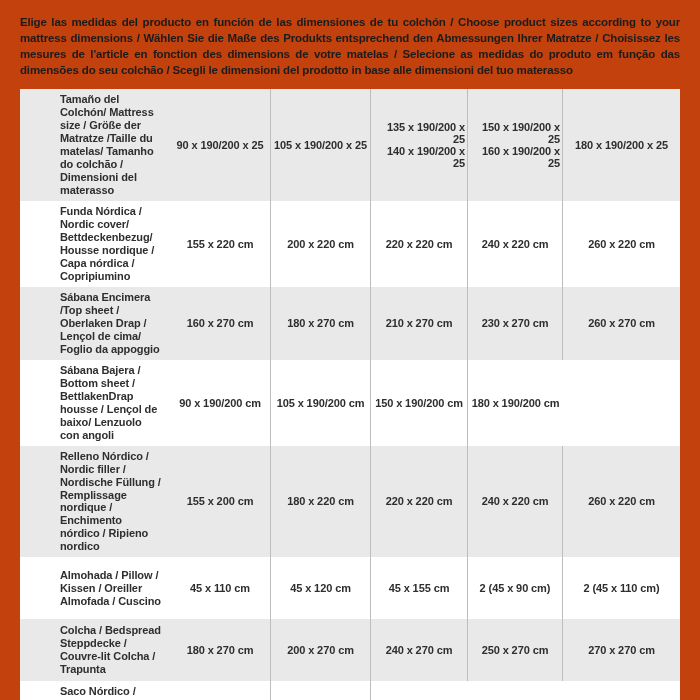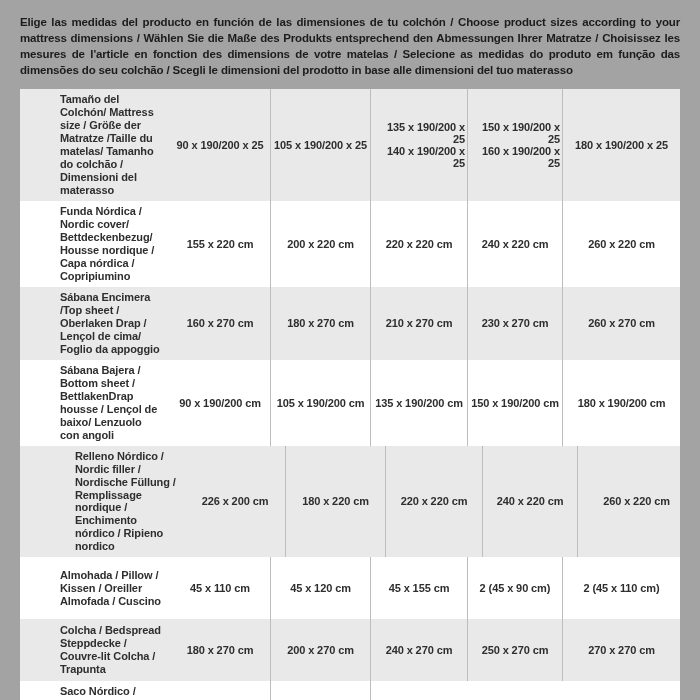--- a/index.html
+++ b/index.html
@@ -4,21 +4,21 @@
 <style>
   html,body{margin:0;padding:0;background:#ffffff;}
   body{
     width:700px;height:700px;
     font-family:"Liberation Sans", sans-serif;
     color:#222;
     position:relative;
   }
   .page{
     width:700px;height:700px;
-    background:#a3a3a3;
+    background:#c2410c;
     box-sizing:border-box;
     padding:14px 20px 0 20px;
   }
   .intro{
     font-size:11.5px;
     font-weight:bold;
     line-height:1.4;
     text-align:justify;
     letter-spacing:-0.15px;
     color:#1c1c1c;
@@ -58,21 +58,21 @@
   }
   
   .row > .cell:nth-child(n+2):not(:last-child){border-right:1px solid #bdbdbd;text-align:right;}
   .row.no-tail-dividers > .cell:nth-child(4),
   .row.no-tail-dividers > .cell:nth-child(5){border-right:none;}
   
   .row:nth-child(1){min-height:70px;}
   .row:nth-child(2){min-height:67px;}
   .row:nth-child(3){min-height:63px;}
   .row:nth-child(4){min-height:68px;}
-  .row:nth-child(5){min-height:75px;padding-left:15px;}
+  .row:nth-child(5){min-height:75px;}
   .row:nth-child(6){min-height:62px;}
   .row:nth-child(7){min-height:62px;}
   .row:nth-child(8){min-height:65px;}
 </style>
 </head>
 <body>
 
 <div class="page">
 
   <div class="intro">Elige las medidas del producto en función de las dimensiones de tu colchón / Choose product sizes according to your mattress dimensions / Wählen Sie die Maße des Produkts entsprechend den Abmessungen Ihrer Matratze / Choisissez les mesures de l'article en fonction des dimensions de votre matelas / Selecione as medidas do produto em função das dimensões do seu colchão / Scegli le dimensioni del prodotto in base alle dimensioni del tuo materasso</div>
@@ -105,28 +105,27 @@
       <div class="cell">180 x 270 cm</div>
       <div class="cell">210 x 270 cm</div>
       <div class="cell">230 x 270 cm</div>
       <div class="cell">260 x 270 cm</div>
     </div>
 
     <div class="row">
       <div class="cell label">Sábana Bajera / Bottom sheet / BettlakenDrap housse / Lençol de baixo/ Lenzuolo con angoli</div>
       <div class="cell">90 x 190/200 cm</div>
       <div class="cell">105 x 190/200 cm</div>
-      <div class="cell">135 x 190/200 cm</div>
       <div class="cell">150 x 190/200 cm</div>
       <div class="cell">180 x 190/200 cm</div>
     </div>
 
     <div class="row">
       <div class="cell label">Relleno Nórdico / Nordic filler / Nordische Füllung / Remplissage nordique / Enchimento nórdico / Ripieno nordico</div>
-      <div class="cell">226 x 200 cm</div>
+      <div class="cell">155 x 200 cm</div>
       <div class="cell">180 x 220 cm</div>
       <div class="cell">220 x 220 cm</div>
       <div class="cell">240 x 220 cm</div>
       <div class="cell">260 x 220 cm</div>
     </div>
 
     <div class="row">
       <div class="cell label">Almohada  / Pillow / Kissen / Oreiller Almofada / Cuscino</div>
       <div class="cell">45 x 110 cm</div>
       <div class="cell">45 x 120 cm</div>

